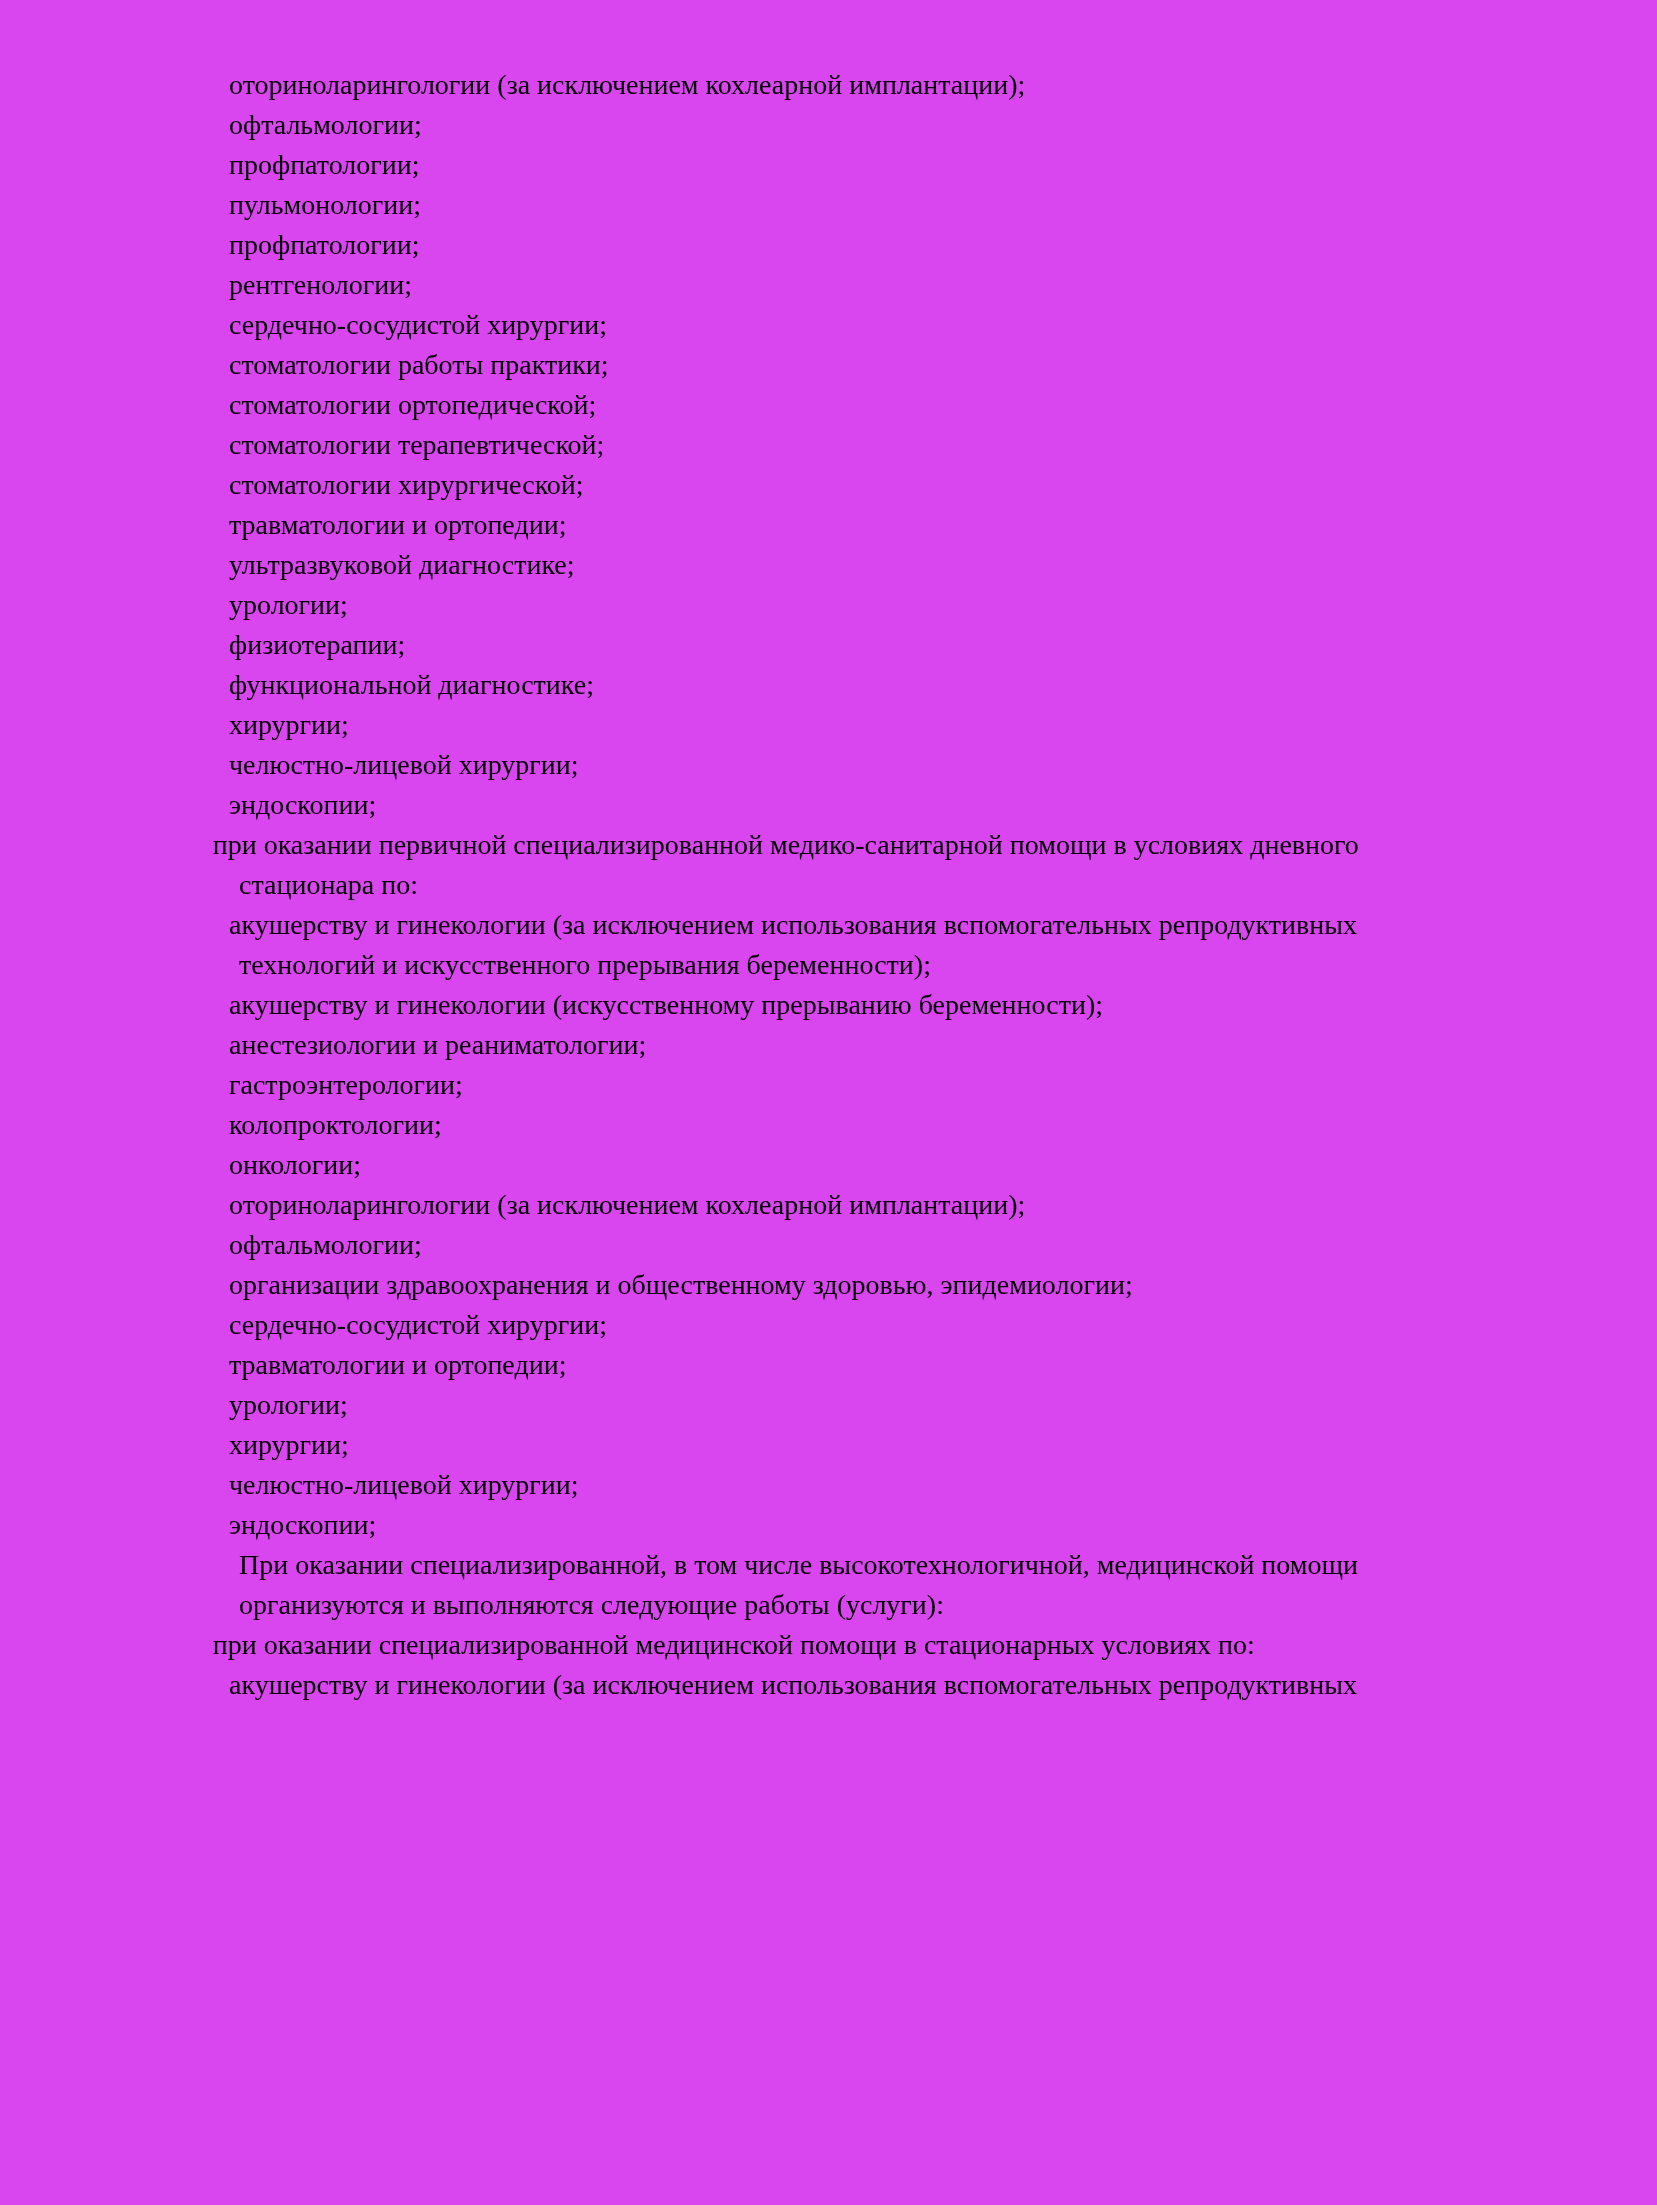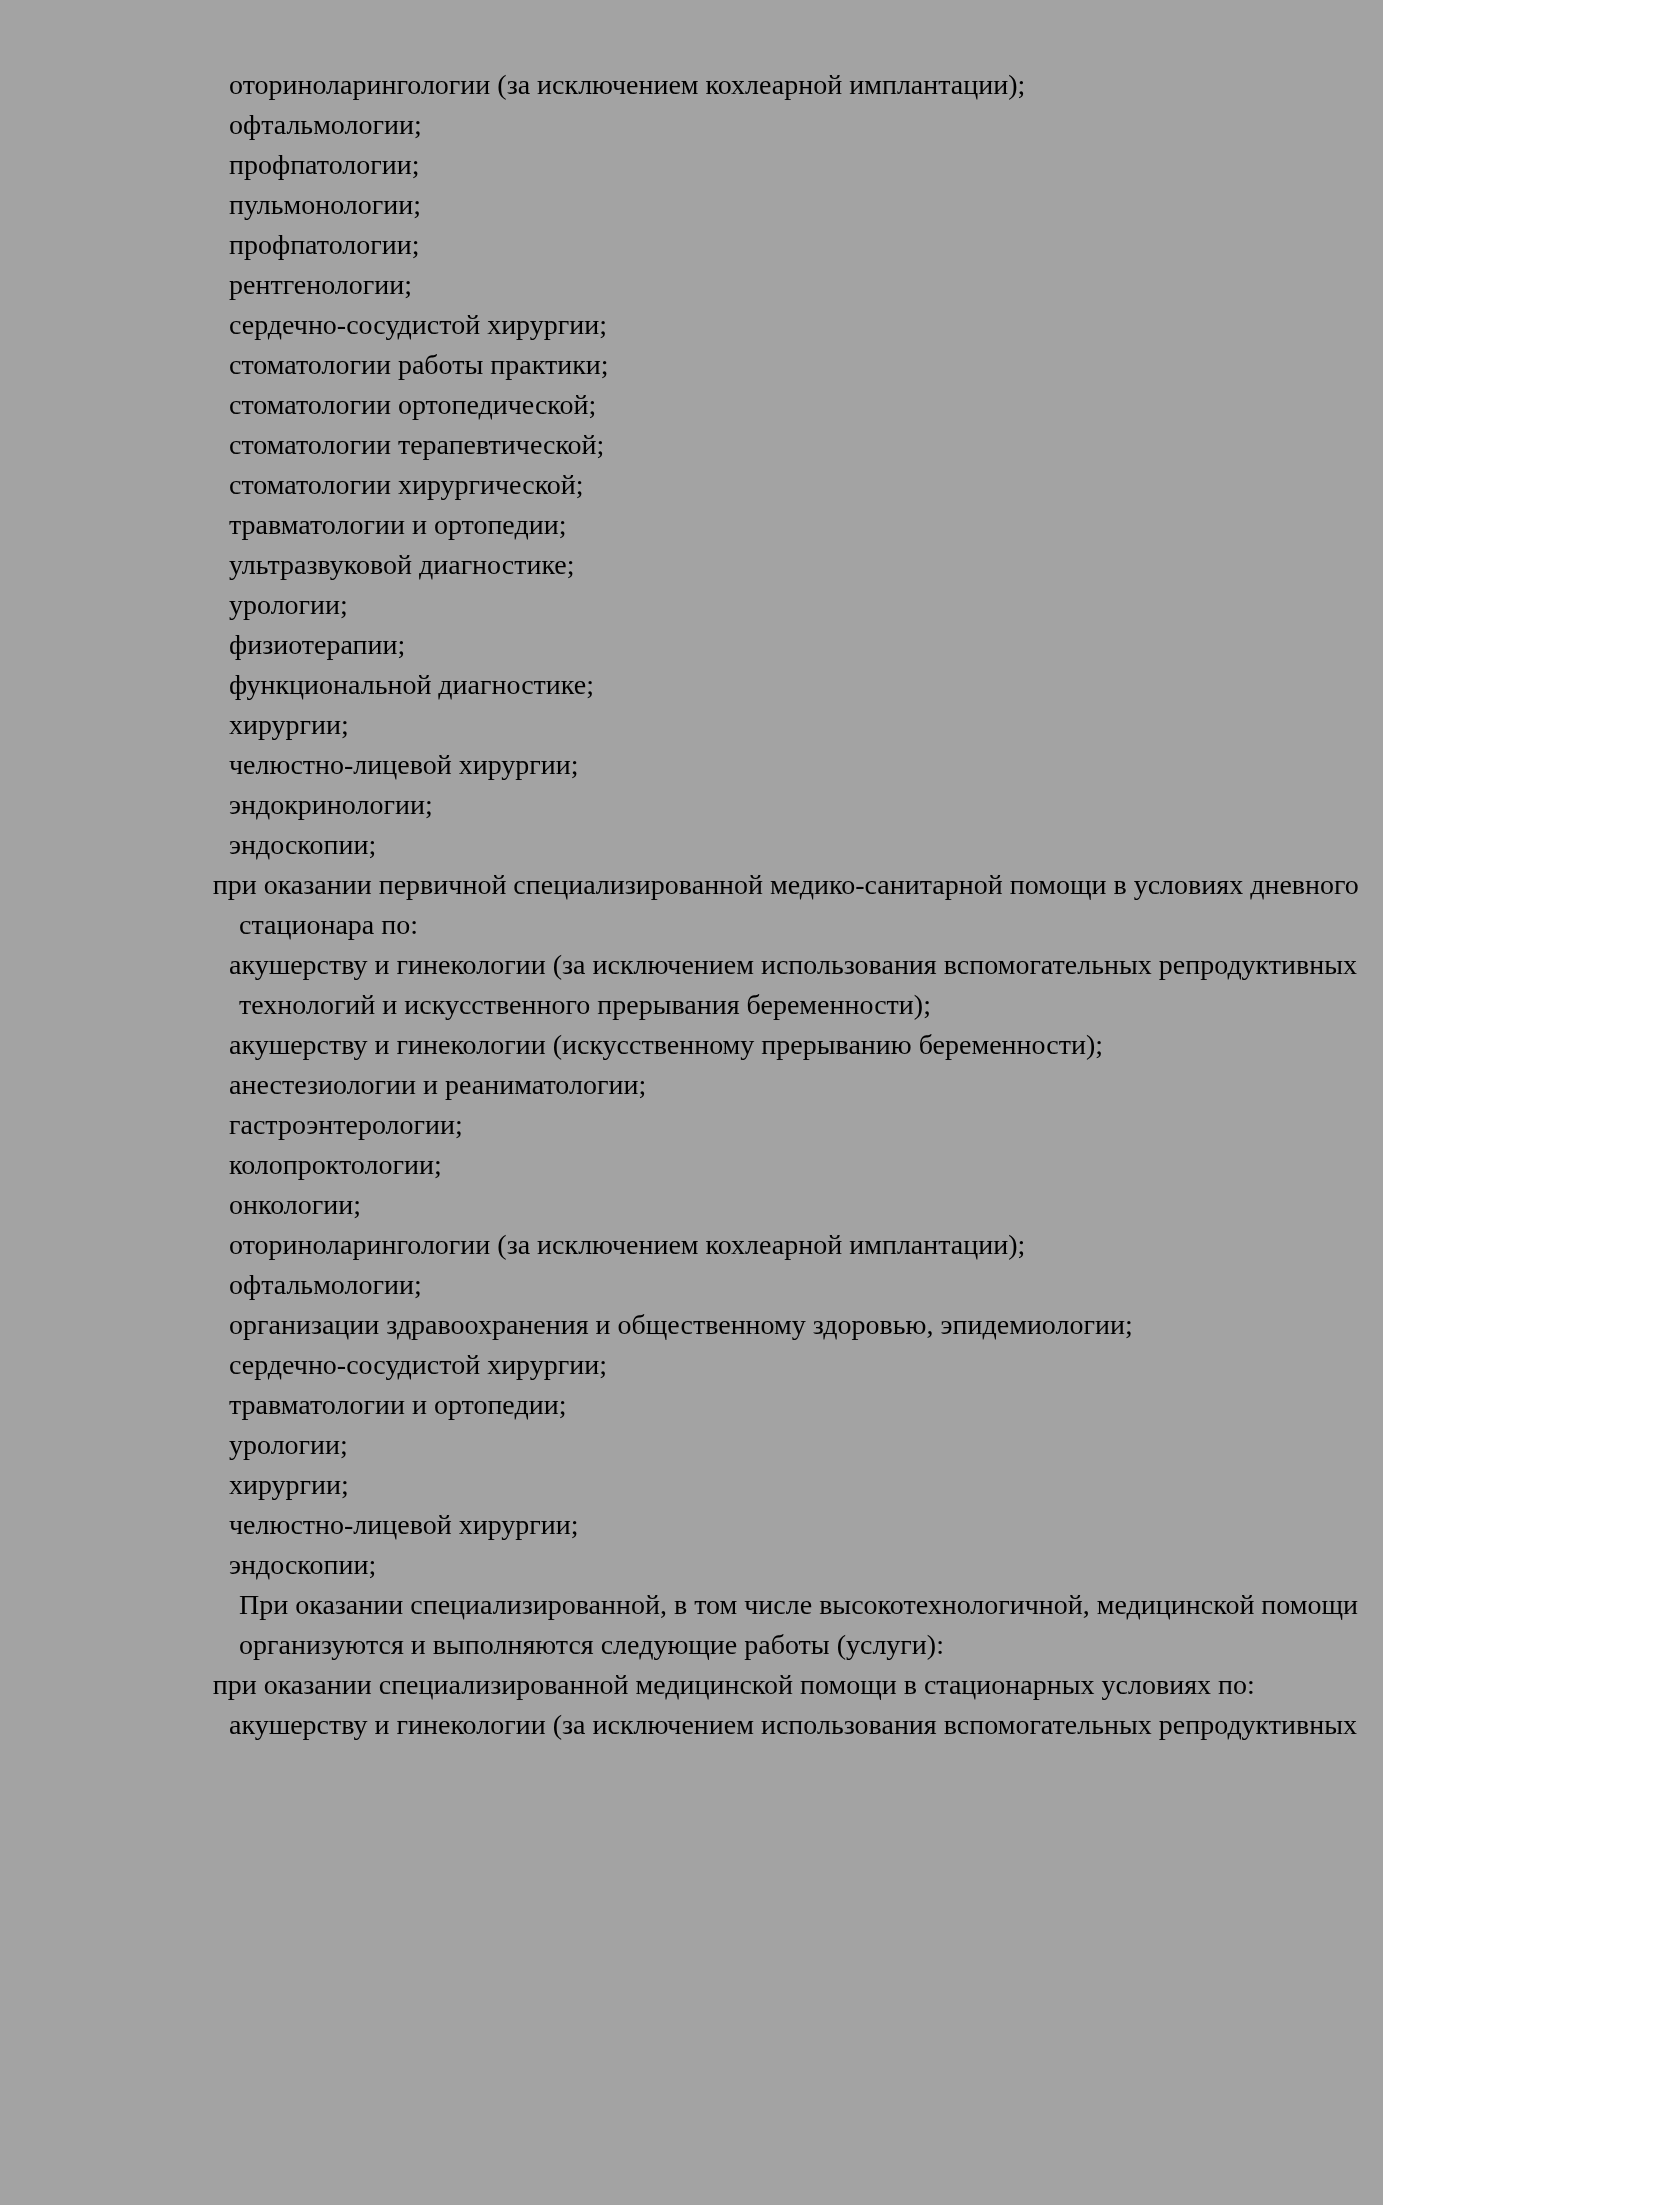--- a/index.html
+++ b/index.html
@@ -44,41 +44,40 @@
   }
 
   
   .lvl0 { padding-left: 0px; margin-left: 43px; }      
   .lvl1 { padding-left: 16.7px; }     
   .lvl2 { padding-left: 33px; }
 </style>
 </head>
 <body style="color: rgb(0, 0, 0); width: 1657px; height: 2205px;">
 
-<div id="page" style="background: #a3a3a3; width: 1383px; height: 2205px;">
+<div id="page" style="background: #d946ef; width: 1657px; height: 2205px;">
   <div id="text-block">
       <div class="ln lvl2">оториноларингологии (за исключением кохлеарной имплантации);</div>
       <div class="ln lvl2">офтальмологии;</div>
       <div class="ln lvl2">профпатологии;</div>
       <div class="ln lvl2">пульмонологии;</div>
       <div class="ln lvl2">профпатологии;</div>
       <div class="ln lvl2">рентгенологии;</div>
       <div class="ln lvl2">сердечно-сосудистой хирургии;</div>
       <div class="ln lvl2">стоматологии работы практики;</div>
       <div class="ln lvl2">стоматологии ортопедической;</div>
       <div class="ln lvl2">стоматологии терапевтической;</div>
       <div class="ln lvl2">стоматологии хирургической;</div>
       <div class="ln lvl2">травматологии и ортопедии;</div>
       <div class="ln lvl2">ультразвуковой диагностике;</div>
       <div class="ln lvl2">урологии;</div>
       <div class="ln lvl2">физиотерапии;</div>
       <div class="ln lvl2">функциональной диагностике;</div>
       <div class="ln lvl2">хирургии;</div>
       <div class="ln lvl2">челюстно-лицевой хирургии;</div>
-      <div class="ln lvl2">эндокринологии;</div>
       <div class="ln lvl2">эндоскопии;</div>
       <div class="ln lvl1">при оказании первичной специализированной медико-санитарной помощи в условиях дневного</div>
       <div class="ln lvl0">стационара по:</div>
       <div class="ln lvl2">акушерству и гинекологии (за исключением использования вспомогательных репродуктивных</div>
       <div class="ln lvl0">технологий и искусственного прерывания беременности);</div>
       <div class="ln lvl2">акушерству и гинекологии (искусственному прерыванию беременности);</div>
       <div class="ln lvl2">анестезиологии и реаниматологии;</div>
       <div class="ln lvl2">гастроэнтерологии;</div>
       <div class="ln lvl2">колопроктологии;</div>
       <div class="ln lvl2">онкологии;</div>

